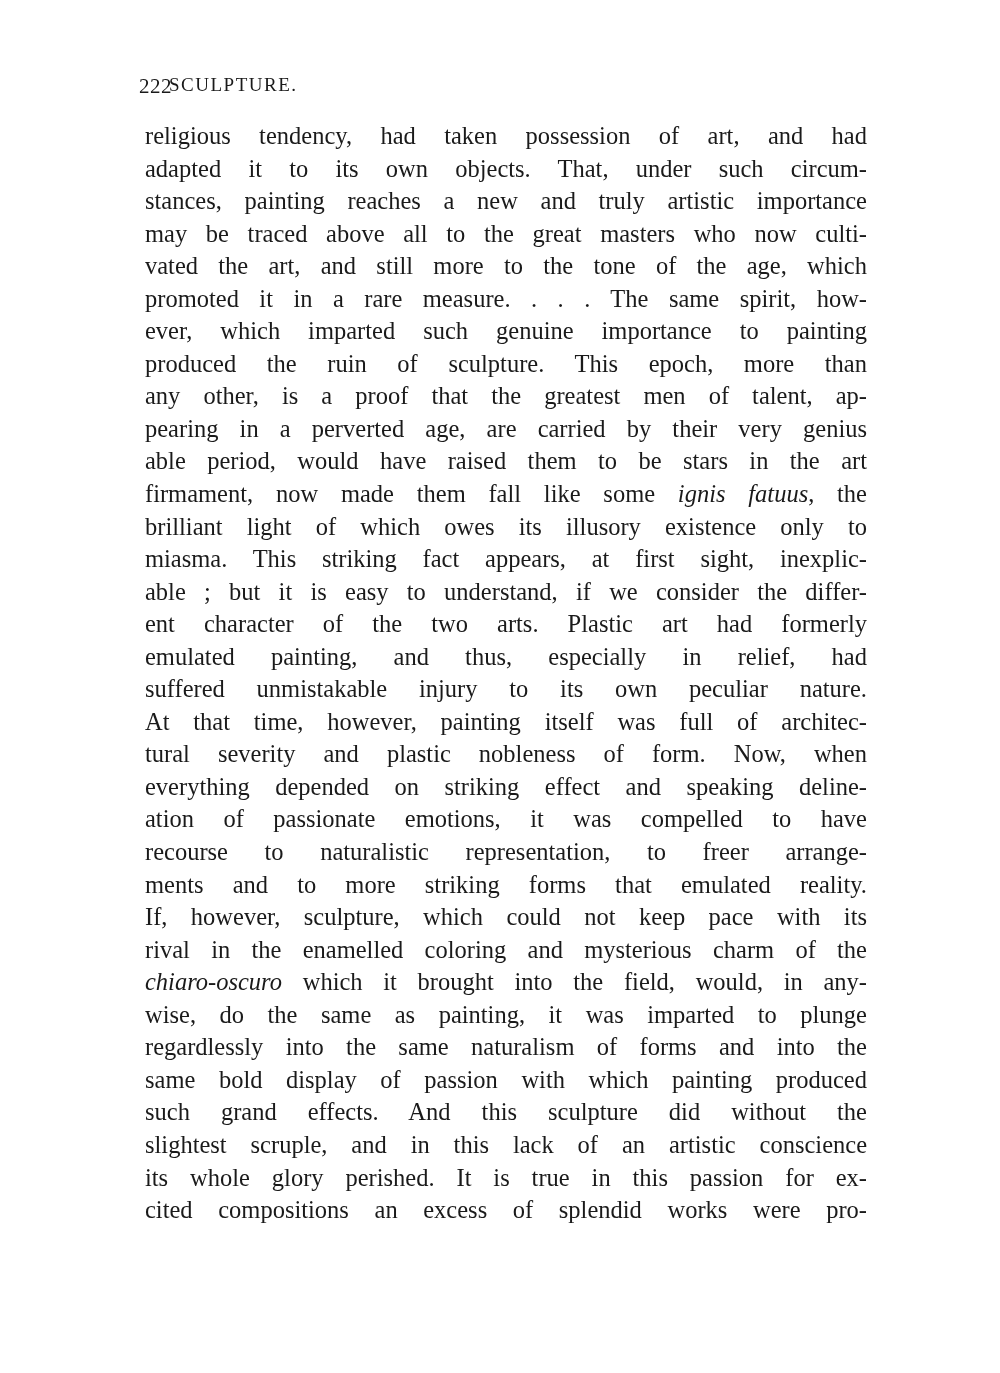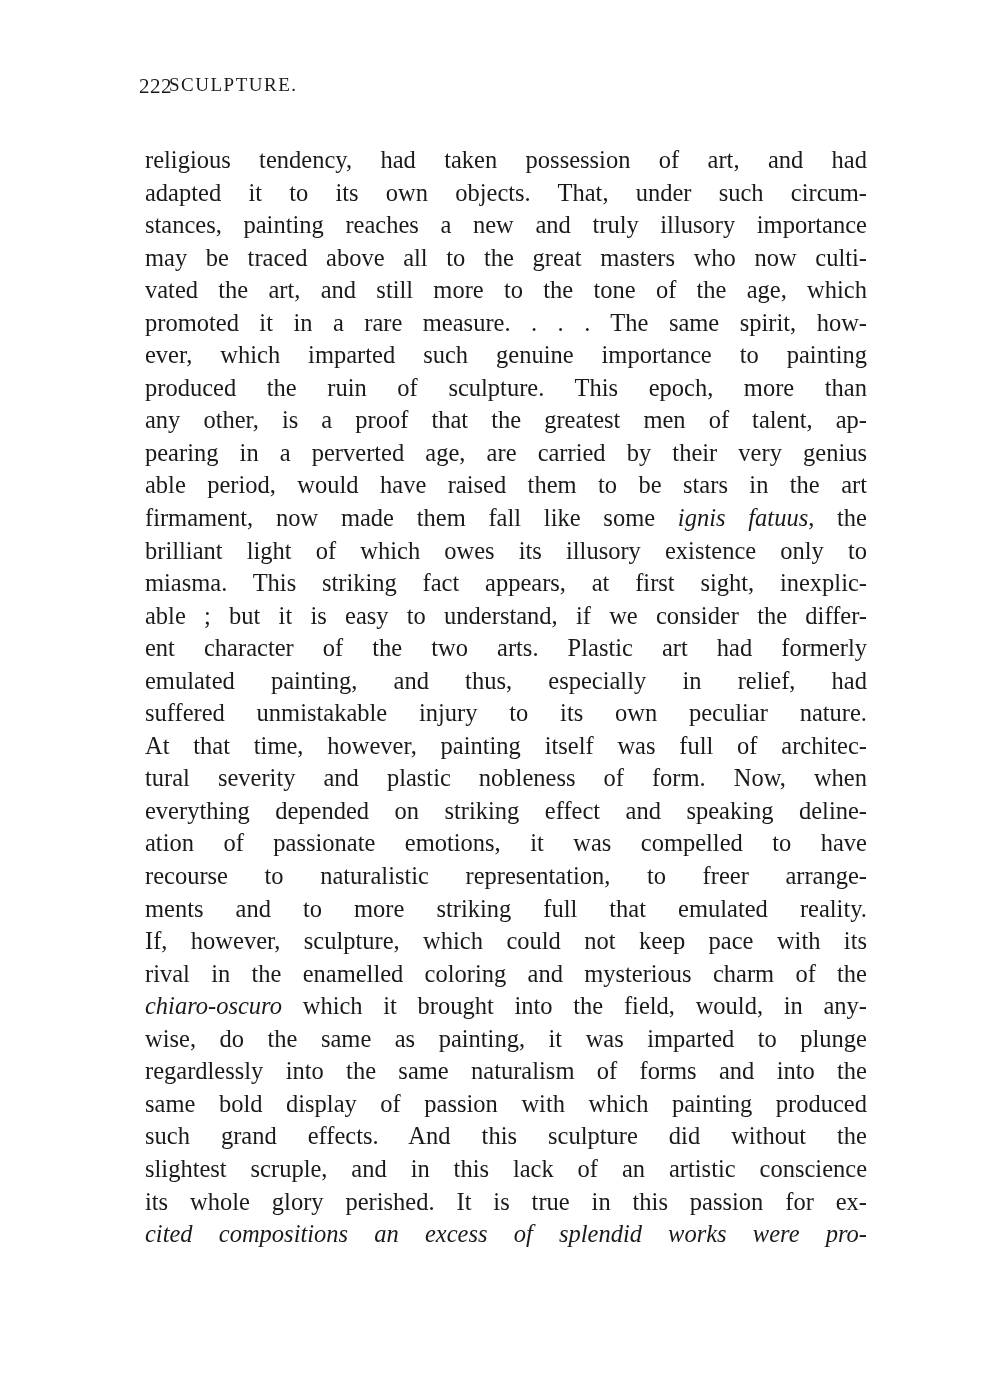--- a/index.html
+++ b/index.html
@@ -39,76 +39,75 @@
       left: 0;
       width: 722px;
       top: 0;
       font-size: 19px;
       letter-spacing: 1.5px;
       padding-left: 30px;
       box-sizing: border-box;
     }
     .body-text {
       position: absolute;
-      top: 144px;
+      top: 120px;
       left: 145px;
       width: 722px;
     }
     .line {
       display: block;
       height: 32.55px;
       line-height: 32.55px;
       font-size: 24.5px;
       text-align: justify;
       text-align-last: justify;
       white-space: nowrap;
       overflow: visible;
     }
     .line.last {
       text-align-last: justify;
-      font-style: italic;
     }
     .line i {
       font-style: italic;
     }
   </style>
 </head>
 <body>
 
 <div class="page">
   <div class="running-head">
     <span class="page-number">222</span>
     <span class="running-title">SCULPTURE.</span>
   </div>
 
   <div class="body-text">
     <span class="line">religious tendency, had taken possession of art, and had</span>
     <span class="line">adapted it to its own objects. That, under such circum-</span>
-    <span class="line">stances, painting reaches a new and truly illusory importance</span>
+    <span class="line">stances, painting reaches a new and truly artistic importance</span>
     <span class="line">may be traced above all to the great masters who now culti-</span>
     <span class="line">vated the art, and still more to the tone of the age, which</span>
     <span class="line">promoted it in a rare measure. . . . The same spirit, how-</span>
     <span class="line">ever, which imparted such genuine importance to painting</span>
     <span class="line">produced the ruin of sculpture. This epoch, more than</span>
     <span class="line">any other, is a proof that the greatest men of talent, ap-</span>
     <span class="line">pearing in a perverted age, are carried by their very genius</span>
     <span class="line">able period, would have raised them to be stars in the art</span>
     <span class="line"><span>firmament, now made them fall like some </span><i>ignis fatuus</i><span>, the</span></span>
     <span class="line">brilliant light of which owes its illusory existence only to</span>
     <span class="line">miasma. This striking fact appears, at first sight, inexplic-</span>
     <span class="line">able ; but it is easy to understand, if we consider the differ-</span>
     <span class="line">ent character of the two arts. Plastic art had formerly</span>
     <span class="line">emulated painting, and thus, especially in relief, had</span>
     <span class="line">suffered unmistakable injury to its own peculiar nature.</span>
     <span class="line">At that time, however, painting itself was full of architec-</span>
     <span class="line">tural severity and plastic nobleness of form. Now, when</span>
     <span class="line">everything depended on striking effect and speaking deline-</span>
     <span class="line">ation of passionate emotions, it was compelled to have</span>
     <span class="line">recourse to naturalistic representation, to freer arrange-</span>
-    <span class="line">ments and to more striking full that emulated reality.</span>
+    <span class="line">ments and to more striking forms that emulated reality.</span>
     <span class="line">If, however, sculpture, which could not keep pace with its</span>
     <span class="line">rival in the enamelled coloring and mysterious charm of the</span>
     <span class="line"><span></span><i>chiaro-oscuro</i><span> which it brought into the field, would, in any-</span></span>
     <span class="line">wise, do the same as painting, it was imparted to plunge</span>
     <span class="line">regardlessly into the same naturalism of forms and into the</span>
     <span class="line">same bold display of passion with which painting produced</span>
     <span class="line">such grand effects. And this sculpture did without the</span>
     <span class="line">slightest scruple, and in this lack of an artistic conscience</span>
     <span class="line">its whole glory perished. It is true in this passion for ex-</span>
     <span class="line last">cited compositions an excess of splendid works were pro-</span>

